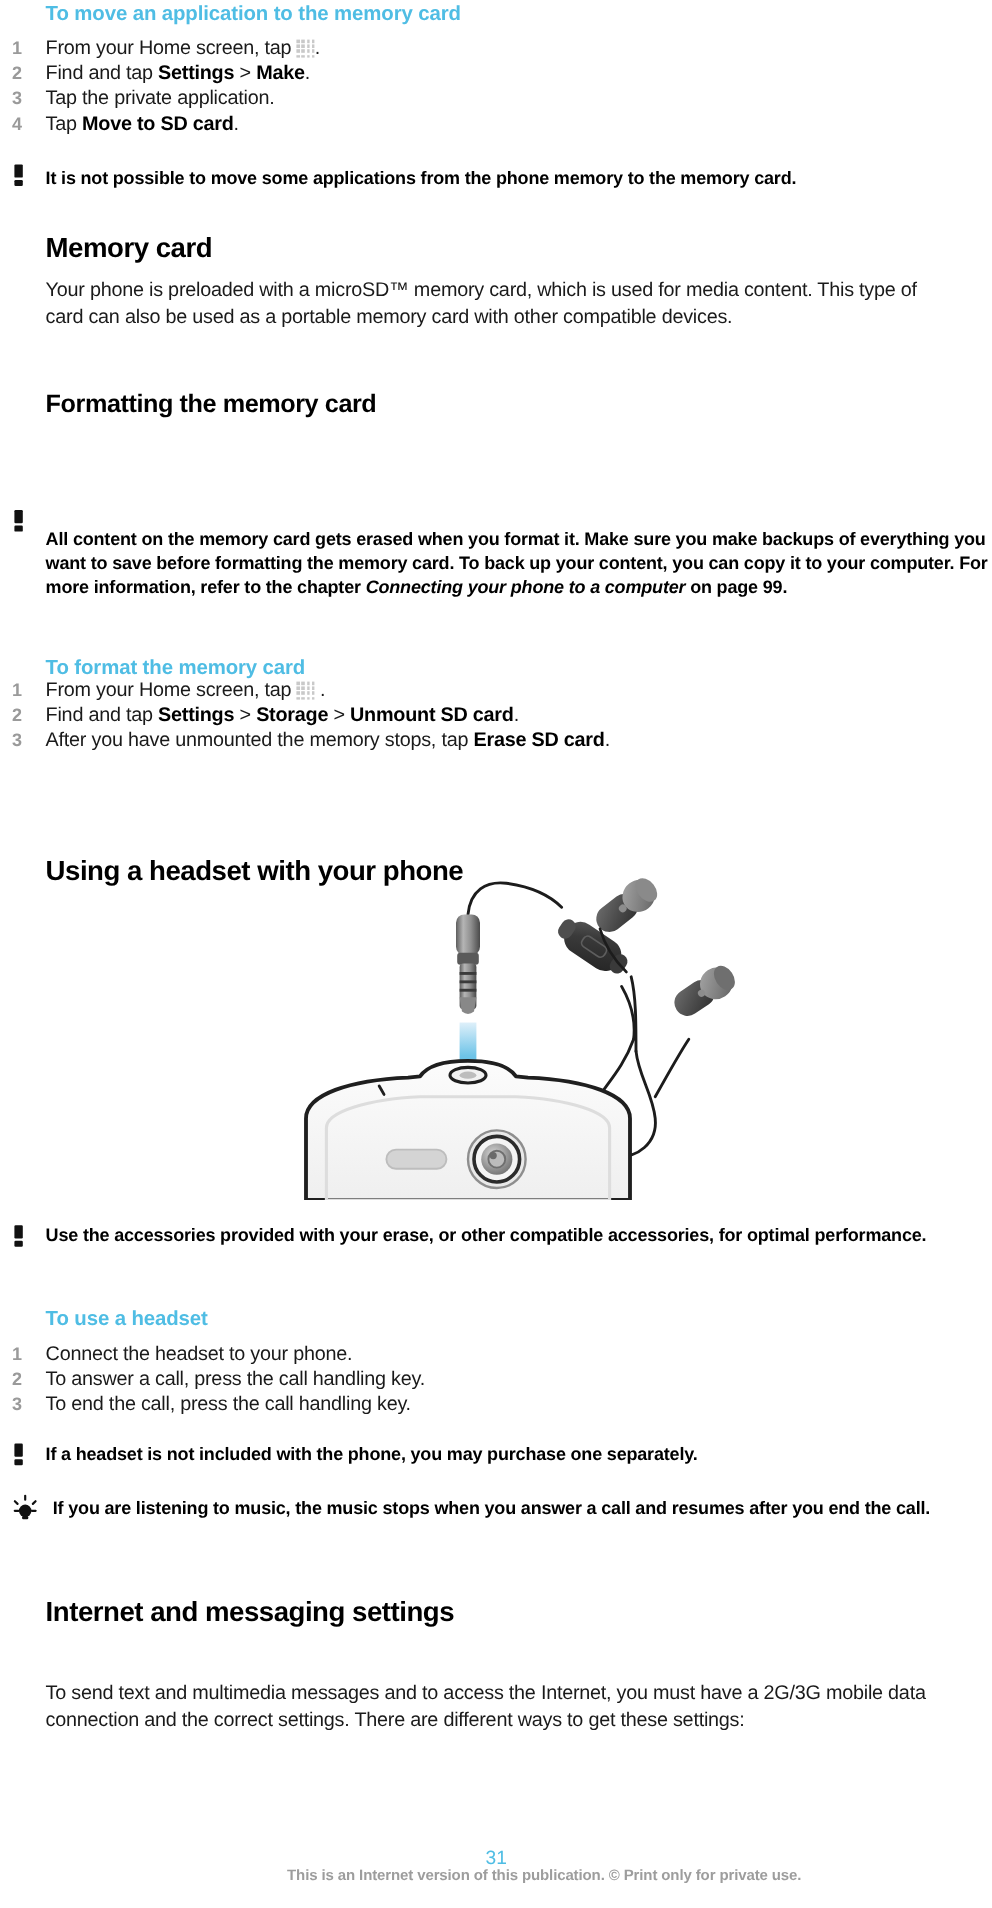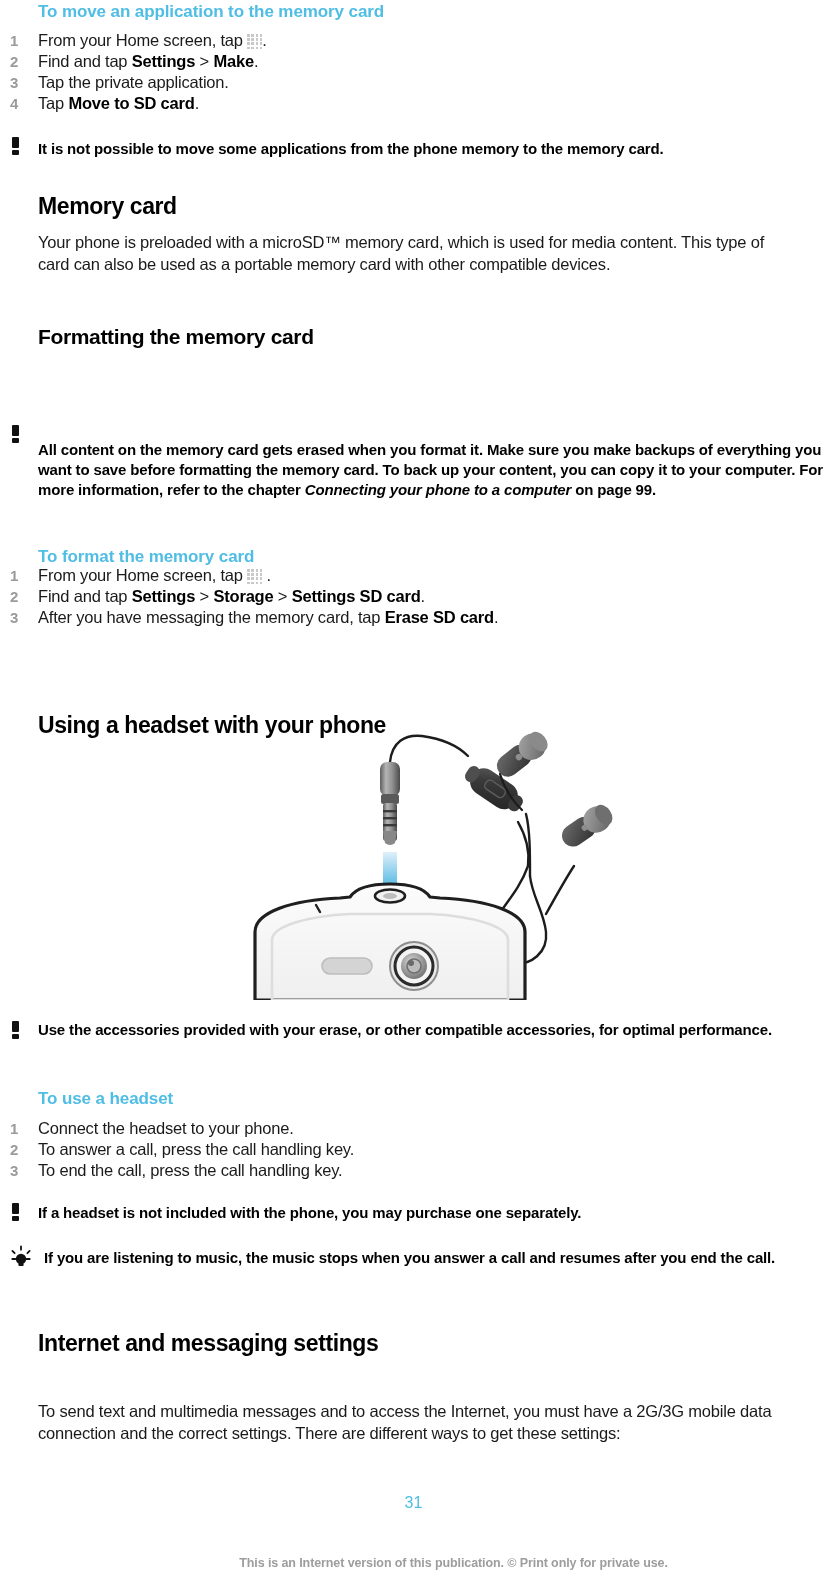--- a/index.html
+++ b/index.html
@@ -150,20 +150,21 @@
   }
 
   
   .pagenum {
     position: absolute;
     width: 827px;
     left: 0;
     text-align: center;
     font-size: 16px;
     color: #4FBDE4;
+    margin-top: 46px;
   }
   .footer {
     position: absolute;
     width: 827px;
     left: 0;
     text-align: center;
     font-size: 12.5px;
     font-weight: bold;
     color: #9d9d9d;
     letter-spacing: -0.1px;
@@ -217,25 +218,25 @@
 
   <div class="h-proc" style="top:519px;margin-top:28px;">To format the memory card</div>
 
   <div class="olist" style="top:565px;">
     <div class="oitem">
       <span class="onum">1</span>
       <span>From your Home screen, tap </span><span class="apps-glyph"><span style="left:0;top:0"></span><span style="left:4.2px;top:0"></span><span style="left:8.4px;top:0"></span><span style="left:12.6px;top:0"></span><span style="left:0;top:4.2px"></span><span style="left:4.2px;top:4.2px"></span><span style="left:8.4px;top:4.2px"></span><span style="left:12.6px;top:4.2px"></span><span style="left:0;top:8.4px"></span><span style="left:4.2px;top:8.4px"></span><span style="left:8.4px;top:8.4px"></span><span style="left:12.6px;top:8.4px"></span><span style="left:0;top:12.6px"></span><span style="left:4.2px;top:12.6px"></span><span style="left:8.4px;top:12.6px"></span><span style="left:12.6px;top:12.6px"></span></span><span> .</span>
     </div>
     <div class="oitem">
       <span class="onum">2</span>
-      <span>Find and tap </span><b>Settings</b><span class="sep"> &gt; </span><b>Storage</b><span class="sep"> &gt; </span><b>Settings SD card</b><span>.</span>
+      <span>Find and tap </span><b>Settings</b><span class="sep"> &gt; </span><b>Storage</b><span class="sep"> &gt; </span><b>Unmount SD card</b><span>.</span>
     </div>
     <div class="oitem">
       <span class="onum">3</span>
-      <span>After you have messaging the memory card, tap </span><b>Erase SD card</b><span>.</span>
+      <span>After you have unmounted the memory stops, tap </span><b>Erase SD card</b><span>.</span>
     </div>
   </div>
 
   <div class="h-sec" style="top:712px;text-align:right;">Using a headset with your phone</div>
 
   <div class="illus">
     <svg width="430" height="300" viewBox="0 0 430 300" xmlns="http://www.w3.org/2000/svg">
       <defs>
         <linearGradient id="arrowGrad" x1="0" y1="0" x2="0" y2="1">
           <stop offset="0%" stop-color="#dff0fa"></stop>

